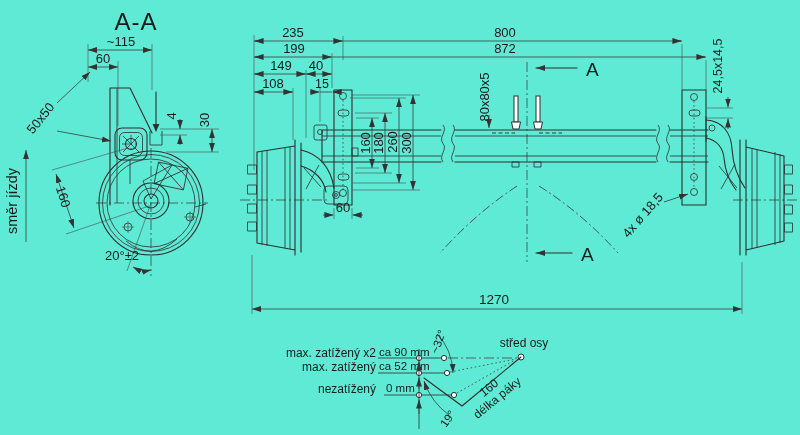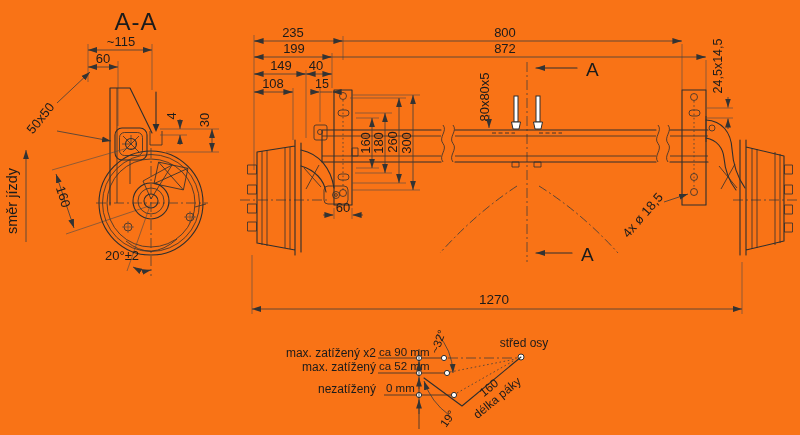--- a/index.html
+++ b/index.html
@@ -1,16 +1,16 @@
 <!DOCTYPE html>
 <html><head>
 <meta charset="utf-8">
 <style>
   html,body{margin:0;padding:0;background:#fff;}
-  #stage{width:800px;height:435px;background:#f97316;position:relative;overflow:hidden;}
+  #stage{width:800px;height:435px;background:#5eead4;position:relative;overflow:hidden;}
   svg{display:block;}
   .geo{stroke:#2e2e2e;fill:none;stroke-width:1.1;stroke-linejoin:round;stroke-linecap:round;}
   .geo2{stroke:#2e2e2e;fill:none;stroke-width:.8;stroke-linejoin:round;}
   .dim{stroke:#3c3c3c;fill:none;stroke-width:.8;}
   .thin{stroke:#4a4a4a;fill:none;stroke-width:.6;}
   .cl{stroke:#3c3c3c;fill:none;stroke-width:.75;stroke-dasharray:10 3 2 3;}
   .cl2{stroke:#3c3c3c;fill:none;stroke-width:.85;stroke-dasharray:9 3 2 3;}
   .dot{stroke:#3c3c3c;fill:none;stroke-width:.8;stroke-dasharray:1.6 2.6;}
   .hid{stroke:#2e2e2e;fill:none;stroke-width:.9;stroke-dasharray:4 2.5;}
   .wfill{fill:#fff;stroke:#2e2e2e;stroke-width:1;}

